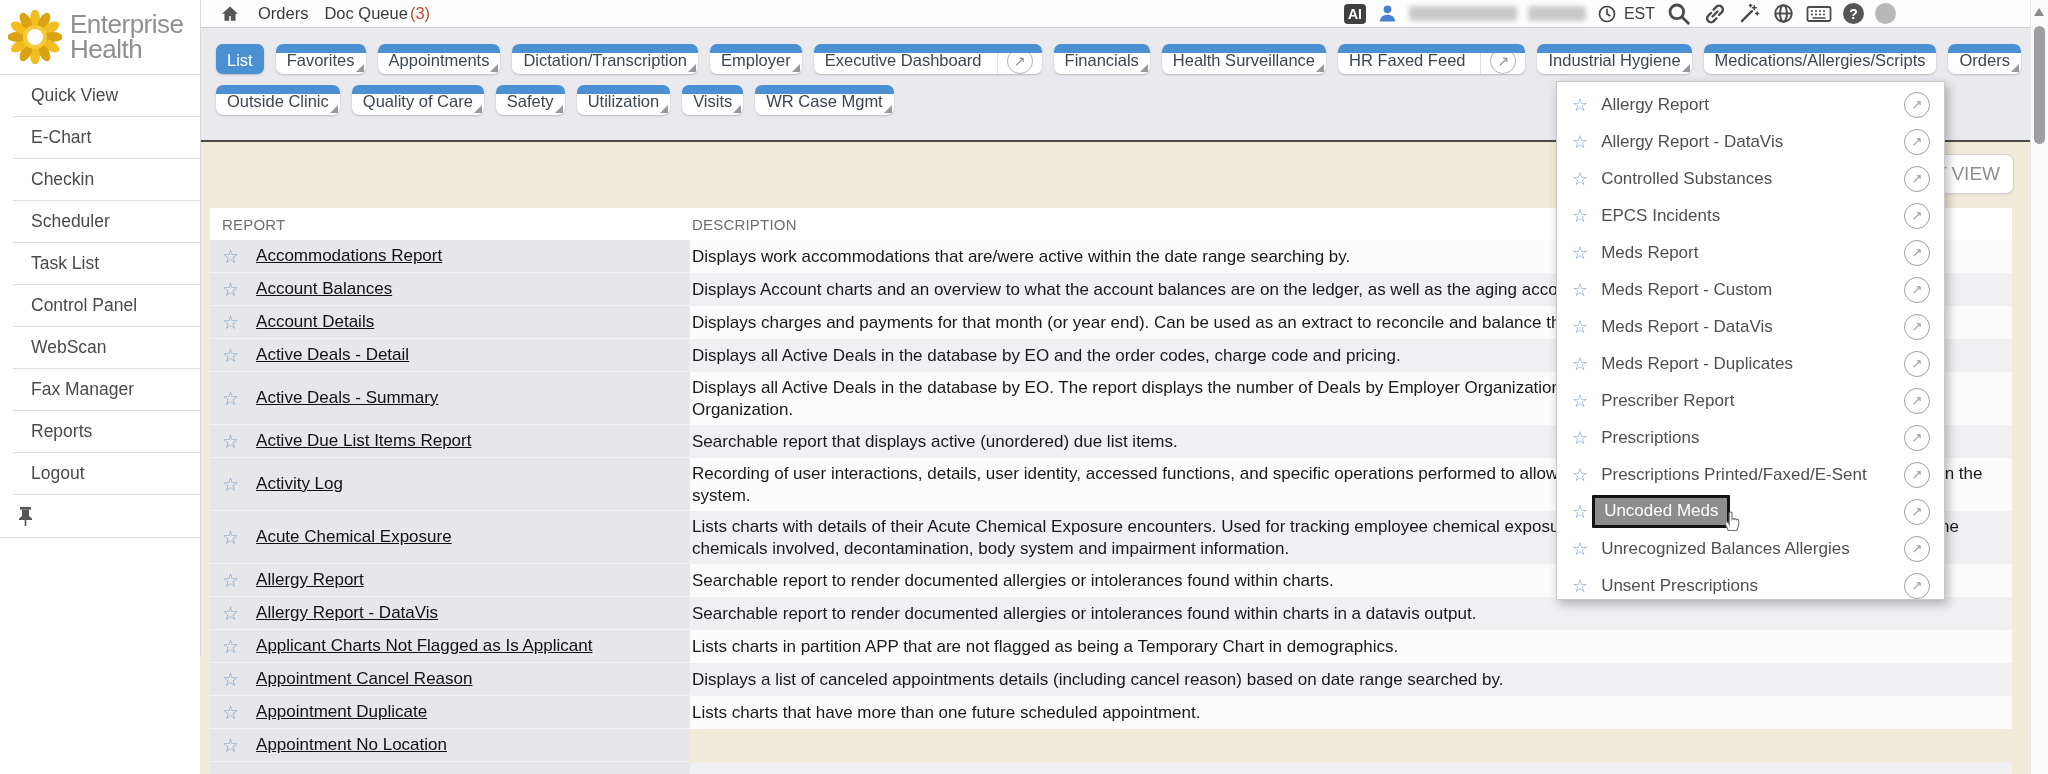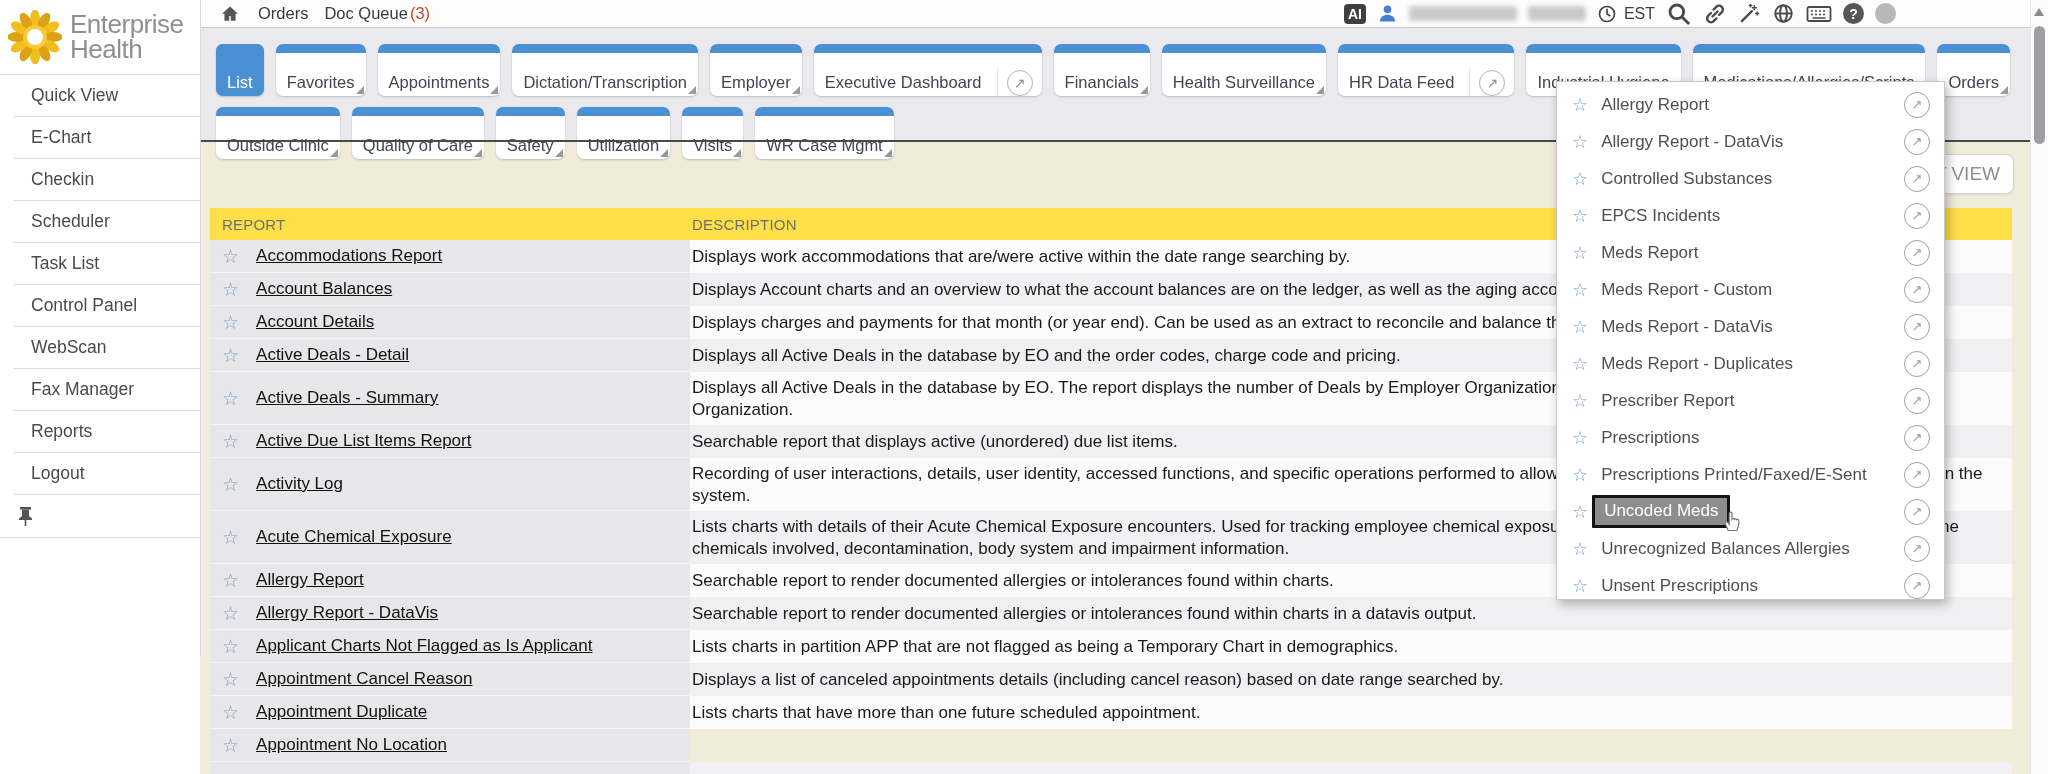--- a/index.html
+++ b/index.html
@@ -24,38 +24,38 @@
   .redacted{background:#c9c9c9;border-radius:3px;filter:blur(2.5px);height:15px;display:inline-block;}
   .r1{width:108px;} .r2{width:58px;}
   .tz{font-size:16px;color:#3d3d3d;margin-left:-4px;}
   .help-circle{width:21px;height:21px;border-radius:50%;background:#565656;color:#fff;font-size:14px;font-weight:bold;
                display:flex;align-items:center;justify-content:center;}
   .gray-circle{width:21px;height:21px;border-radius:50%;background:#b8b8b8;display:inline-block;}
 
   
   .tabstrip{position:absolute;left:200px;top:28px;width:1830px;height:112px;background:#e9e9ee;box-sizing:border-box;padding:16px 0 0 16px;z-index:3;}
   .tab-row{display:flex;gap:12px;margin-bottom:11px;}
-  .tab{position:relative;display:flex;background:#fff;border-radius:7px;box-shadow:0 1px 2px rgba(0,0,0,.2);padding-top:25px;cursor:pointer;}
+  .tab{position:relative;display:flex;background:#fff;border-radius:7px;box-shadow:0 1px 2px rgba(0,0,0,.2);padding-top:3px;cursor:pointer;}
   .tab::before{content:"";position:absolute;left:0;top:0;width:100%;height:9px;background:#4a90d2;border-radius:7px 7px 0 0;}
   .tab-label{padding:0 11px;line-height:27px;font-size:16.5px;color:#3e4650;white-space:nowrap;}
   .tab.active{background:#4a90d2;}
   .tab.active::before{background:#4a90d2;}
   .tab.active .tab-label{color:#fff;}
   .tab .corner{position:absolute;right:2px;bottom:2px;width:0;height:0;border-style:solid;border-width:0 0 8px 8px;border-color:transparent transparent #98989d transparent;}
   .ext-wrap{display:flex;align-items:center;border-left:1px solid #e2e2e2;margin-left:4px;padding:0 9px;}
   .ext-circle{width:24px;height:24px;border:1.5px solid #b3b3b3;border-radius:50%;display:flex;align-items:center;justify-content:center;color:#8f8f8f;font-size:14px;font-family:"DejaVu Sans",sans-serif;}
   .divider{position:absolute;left:200px;top:140px;width:1830px;height:2px;background:#4a4a4a;z-index:3;}
 
   
   .content{position:absolute;left:200px;top:142px;width:1830px;height:632px;background:#f1ebda;overflow:hidden;z-index:2;}
   .view-btn{position:absolute;left:1700px;top:12px;width:114px;height:40px;background:#fff;border:1px solid #d4d4d4;border-radius:8px;
             color:#8f8f8f;font-size:19px;display:flex;align-items:center;justify-content:flex-end;padding-right:13px;box-sizing:border-box;
             overflow:hidden;white-space:nowrap;box-shadow:0 1px 2px rgba(0,0,0,.08);cursor:pointer;}
   .report-table{position:absolute;left:10px;top:66px;width:1802px;}
-  .thead{display:flex;height:32px;background:#fde047;align-items:center;font-size:15px;color:#6f6f6f;letter-spacing:.2px;}
+  .thead{display:flex;height:32px;background:#ffffff;align-items:center;font-size:15px;color:#6f6f6f;letter-spacing:.2px;}
   .th-report{width:480px;padding-left:12px;box-sizing:border-box;}
   .th-desc{flex:1;padding-left:2px;}
   .trow{display:flex;align-items:stretch;}
   .cell-report{width:480px;box-sizing:border-box;background:#e7e7e9;display:flex;align-items:center;padding-left:12px;border-bottom:1px solid #f4f4f5;}
   .cell-desc{flex:1;display:flex;align-items:center;padding:5px 14px 5px 2px;font-size:17px;color:#191919;line-height:21.5px;}
   .trow:nth-child(odd) .cell-desc{background:#fbfbfc;}
   .trow:nth-child(even) .cell-desc{background:#f0f0f3;}
   .trow{min-height:33px;}
   .star{color:#7aa1d0;font-size:19px;margin-right:17px;font-family:"DejaVu Sans",sans-serif;cursor:pointer;}
   .rlink{font-size:17px;color:#111;text-decoration:underline;white-space:nowrap;cursor:pointer;}
@@ -240,21 +240,21 @@
         <span class="tab-label">Financials</span>
 
         <span class="corner"></span>
       </div>
       <div class="tab">
         <span class="tab-label">Health Surveillance</span>
 
         <span class="corner"></span>
       </div>
       <div class="tab">
-        <span class="tab-label">HR Data Feed</span>
+        <span class="tab-label">HR Faxed Feed</span>
         <span class="ext-wrap">
           <span class="ext-circle">↗</span>
         </span>
 
       </div>
       <div class="tab">
         <span class="tab-label">Industrial Hygiene</span>
 
         <span class="corner"></span>
       </div>

